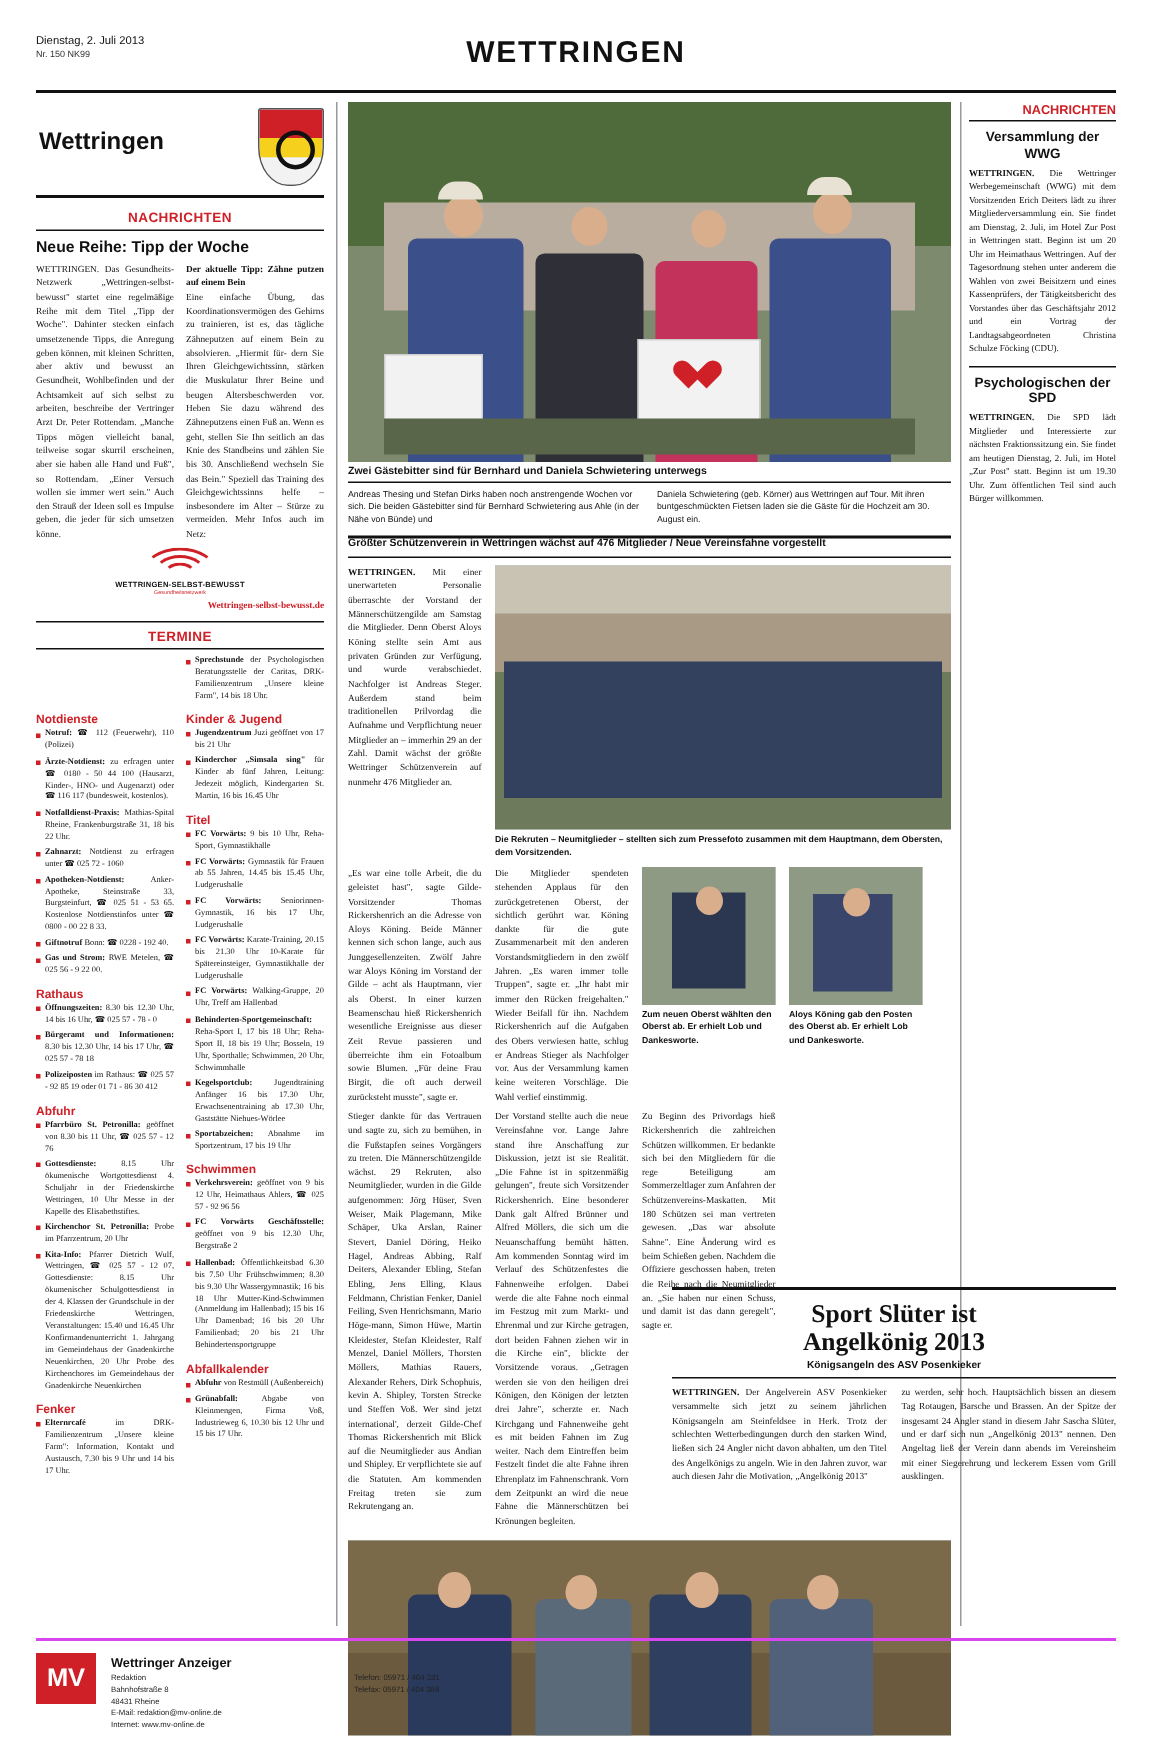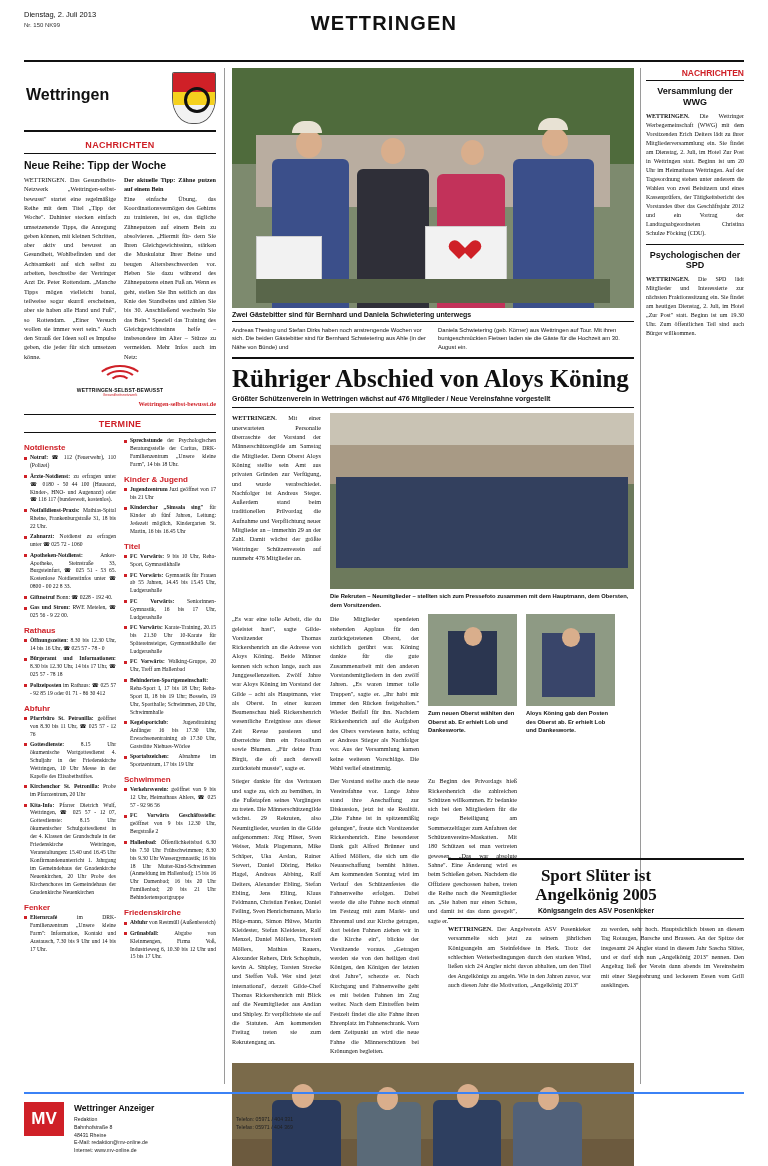--- a/index.html
+++ b/index.html
@@ -6,21 +6,21 @@
   body{
     width:768px;height:1166px;
     background:#ffffff;
     font-family:"Liberation Serif", serif;
     color:#111;
     -webkit-font-smoothing:antialiased;
   }
   .page{position:relative;width:768px;height:1166px;overflow:hidden;padding:0;box-sizing:border-box;}
 
   
-  .masthead{position:absolute;left:24px;top:10px;right:24px;height:36px;}
+  .masthead{position:absolute;left:24px;top:22px;right:24px;height:36px;}
   .mast-date{font-family:"Liberation Sans",sans-serif;font-size:7.5px;color:#111;line-height:1.45;}
   .mast-date .l2{font-size:6px;color:#333;}
   .mast-title{
     position:absolute;left:0;right:0;top:2px;text-align:center;
     font-family:"Liberation Sans",sans-serif;font-weight:bold;font-size:20px;letter-spacing:1.2px;
   }
   .mast-rule{position:absolute;left:24px;right:24px;top:60px;height:2px;background:#111;}
 
   
   .col-left{position:absolute;left:24px;top:68px;width:192px;}
@@ -76,21 +76,21 @@
   .cap{font-family:"Liberation Sans",sans-serif;font-size:7px;font-weight:bold;padding:3px 0 3px;border-bottom:1px solid #111;}
   .headline{font-family:"Liberation Serif",serif;font-weight:bold;font-size:25px;line-height:1.05;margin:7px 0 3px;}
   .subhead{font-family:"Liberation Sans",sans-serif;font-weight:bold;font-size:7px;margin:0 0 5px;}
 
   
   .r-head{font-family:"Liberation Sans",sans-serif;font-weight:bold;font-size:8.5px;color:#cf2027;text-align:right;padding-bottom:2px;border-bottom:1px solid #111;}
   .r-title{font-family:"Liberation Sans",sans-serif;font-weight:bold;font-size:9px;text-align:center;line-height:1.2;margin:5px 0 4px;}
   .r-txt{font-size:6px;line-height:1.5;text-align:justify;}
 
   
-  .footer{position:absolute;left:24px;top:1092px;width:720px;height:52px;border-top:2px solid #3b82f6;}
+  .footer{position:absolute;left:24px;top:1092px;width:720px;height:52px;border-top:2px solid #d946ef;}
   .mv{position:absolute;left:0;top:8px;width:40px;height:34px;background:#cf2027;color:#fff;font-family:"Liberation Sans",sans-serif;font-weight:bold;font-size:17px;display:flex;align-items:center;justify-content:center;}
   .f-title{position:absolute;left:50px;top:9px;font-family:Liberation Sans, sans-serif;font-weight:bold;font-size:8.5px;}
   .f-addr{position:absolute;left:50px;top:22px;font-family:"Liberation Sans",sans-serif;font-size:5.2px;line-height:1.5;color:#222;}
   .f-contact{position:absolute;left:212px;top:22px;font-family:"Liberation Sans",sans-serif;font-size:5.2px;line-height:1.5;color:#222;}
 
   
   .sky{position:absolute;left:0;top:0;width:100%;height:46%;background:linear-gradient(#c9d3d8,#e3e7e4);}
   .hedge{position:absolute;left:0;top:6%;width:100%;height:34%;background:#5f7a4a;}
   .person{position:absolute;bottom:0;border-radius:6px 6px 0 0;}
   .head{position:absolute;border-radius:50%;background:#d9ae8c;}
@@ -152,21 +152,21 @@
       <div class="t2">Gesundheitsnetzwerk</div>
     </div>
 
     <div class="body-txt" style="text-align:right;margin-top:-2px;">
       <span class="link-red">Wettringen-selbst-bewusst.de</span>
     </div>
 
     <div class="sec-head" style="margin-top:6px;border-top:1px solid #111;">TERMINE</div>
 
     <div style="display:flex;gap:8px;margin-top:4px;">
-      <div style="width:92px;">
+      <div style="width:92px;margin-top:32px;">
         <div>
           <div class="termine-h">Notdienste</div>
           <div class="li"><span><b>Notruf:</b> ☎ 112 (Feuerwehr), 110 (Polizei)</span></div>
         </div>
         <div id="left-col-1">
             <div class="li"><b>Ärzte-Notdienst:</b> zu erfragen unter ☎ 0180 - 50 44 100 (Hausarzt, Kinder-, HNO- und Augenarzt) oder ☎ 116 117 (bundesweit, kostenlos).</div>
             <div class="li"><b>Notfalldienst-Praxis:</b> Mathias-Spital Rheine, Frankenburgstraße 31, 18 bis 22 Uhr.</div>
             <div class="li"><b>Zahnarzt:</b> Notdienst zu erfragen unter ☎ 025 72 - 1060</div>
             <div class="li"><b>Apotheken-Notdienst:</b> Anker-Apotheke, Steinstraße 33, Burgsteinfurt, ☎ 025 51 - 53 65. Kostenlose Notdienstinfos unter ☎ 0800 - 00 22 8 33.</div>
             <div class="li"><b>Giftnotruf</b> Bonn: ☎ 0228 - 192 40.</div>
@@ -196,21 +196,21 @@
             <div class="li"><b>FC Vorwärts:</b> Seniorinnen-Gymnastik, 16 bis 17 Uhr, Ludgerushalle</div>
             <div class="li"><b>FC Vorwärts:</b> Karate-Training, 20.15 bis 21.30 Uhr 10-Karate für Spätereinsteiger, Gymnastikhalle der Ludgerushalle</div>
             <div class="li"><b>FC Vorwärts:</b> Walking-Gruppe, 20 Uhr, Treff am Hallenbad</div>
             <div class="li"><b>Behinderten-Sportgemeinschaft:</b> Reha-Sport I, 17 bis 18 Uhr; Reha-Sport II, 18 bis 19 Uhr; Bosseln, 19 Uhr, Sporthalle; Schwimmen, 20 Uhr, Schwimmhalle</div>
             <div class="li"><b>Kegelsportclub:</b> Jugendtraining Anfänger 16 bis 17.30 Uhr, Erwachsenentraining ab 17.30 Uhr, Gaststätte Niehues-Wörlee</div>
             <div class="li"><b>Sportabzeichen:</b> Abnahme im Sportzentrum, 17 bis 19 Uhr</div>
             <div class="termine-h">Schwimmen</div>
             <div class="li"><b>Verkehrsverein:</b> geöffnet von 9 bis 12 Uhr, Heimathaus Ahlers, ☎ 025 57 - 92 96 56</div>
             <div class="li"><b>FC Vorwärts Geschäftsstelle:</b> geöffnet von 9 bis 12.30 Uhr, Bergstraße 2</div>
             <div class="li"><b>Hallenbad:</b> Öffentlichkeitsbad 6.30 bis 7.50 Uhr Frühschwimmen; 8.30 bis 9.30 Uhr Wassergymnastik; 16 bis 18 Uhr Mutter-Kind-Schwimmen (Anmeldung im Hallenbad); 15 bis 16 Uhr Damenbad; 16 bis 20 Uhr Familienbad; 20 bis 21 Uhr Behindertensportgruppe</div>
-            <div class="termine-h">Friedenskirche</div>
+            <div class="termine-h">Abfallkalender</div>
             <div class="li"><b>Abfuhr</b> von Restmüll (Außenbereich)</div>
             <div class="li"><b>Grünabfall:</b> Abgabe von Kleinmengen, Firma Voß, Industrieweg 6, 10.30 bis 12 Uhr und 15 bis 17 Uhr.</div>
           </div>
       </div>
     </div>
   </div>
 
   <div class="col-mid">
 
     <div class="photo" style="height:240px;">
@@ -239,21 +239,20 @@
 
     <div class="cap">Zwei Gästebitter sind für Bernhard und Daniela Schwietering unterwegs</div>
 
     <div style="display:flex;gap:10px;padding-top:4px;">
       <div style="width:196px;" class="photo-cap-s">Andreas Thesing und Stefan Dirks haben noch anstrengende Wochen vor sich. Die beiden Gästebitter sind für Bernhard Schwietering aus Ahle (in der Nähe von Bünde) und</div>
       <div style="width:196px;" class="photo-cap-s">Daniela Schwietering (geb. Körner) aus Wettringen auf Tour. Mit ihren buntgeschmückten Fietsen laden sie die Gäste für die Hochzeit am 30. August ein.</div>
     </div>
 
     <div style="height:2px;background:#111;margin-top:6px;"></div>
 
-    <div class="headline">Rühriger Abschied von Aloys Köning</div>
     <div class="subhead">Größter Schützenverein in Wettringen wächst auf 476 Mitglieder / Neue Vereinsfahne vorgestellt</div>
     <div style="height:1px;background:#111;margin-bottom:5px;"></div>
 
     <div style="display:flex;gap:9px;">
 
       <div style="width:89px;">
         <div class="body-txt"><b>WETTRINGEN.</b> Mit einer unerwarteten Personalie überraschte der Vorstand der Männerschützengilde am Samstag die Mitglieder. Denn Oberst Aloys Köning stellte sein Amt aus privaten Gründen zur Verfügung, und wurde verabschiedet. Nachfolger ist Andreas Steger. Außerdem stand beim traditionellen Prilvordag die Aufnahme und Verpflichtung neuer Mitglieder an – immerhin 29 an der Zahl. Damit wächst der größte Wettringer Schützenverein auf nunmehr 476 Mitglieder an.</div>
       </div>
 
       <div style="width:304px;">
@@ -337,21 +336,21 @@
     <div>
       <div class="r-title">Psychologischen der SPD</div>
       <div class="r-txt"><b>WETTRINGEN.</b> Die SPD lädt Mitglieder und Interessierte zur nächsten Fraktionssitzung ein. Sie findet am heutigen Dienstag, 2. Juli, im Hotel „Zur Post" statt. Beginn ist um 19.30 Uhr. Zum öffentlichen Teil sind auch Bürger willkommen.</div>
     </div>
   </div>
 
   <div style="position:absolute;left:448px;top:858px;width:296px;">
     <div style="height:2px;background:#111;margin-bottom:6px;"></div>
     <div style="text-align:center;font-family:'Liberation Serif',serif;font-weight:bold;font-size:17px;line-height:1.12;">
       <div>Sport Slüter ist</div>
-      <div>Angelkönig 2005</div>
+      <div>Angelkönig 2013</div>
     </div>
     <div class="sans" style="text-align:center;font-weight:bold;font-size:6.8px;margin:3px 0 4px;">Königsangeln des ASV Posenkieker</div>
     <div style="height:1px;background:#111;margin-bottom:5px;"></div>
     <div style="display:flex;gap:10px;">
       <div style="width:143px;" class="body-txt"><b>WETTRINGEN.</b> Der Angelverein ASV Posenkieker versammelte sich jetzt zu seinem jährlichen Königsangeln am Steinfeldsee in Herk. Trotz der schlechten Wetterbedingungen durch den starken Wind, ließen sich 24 Angler nicht davon abhalten, um den Titel des Angelkönigs zu angeln. Wie in den Jahren zuvor, war auch diesen Jahr die Motivation, „Angelkönig 2013"</div>
       <div style="width:143px;" class="body-txt">zu werden, sehr hoch. Hauptsächlich bissen an diesem Tag Rotaugen, Barsche und Brassen. An der Spitze der insgesamt 24 Angler stand in diesem Jahr Sascha Slüter, und er darf sich nun „Angelkönig 2013" nennen. Den Angeltag ließ der Verein dann abends im Vereinsheim mit einer Siegerehrung und leckerem Essen vom Grill ausklingen.</div>
     </div>
   </div>
 
   <div class="footer">

